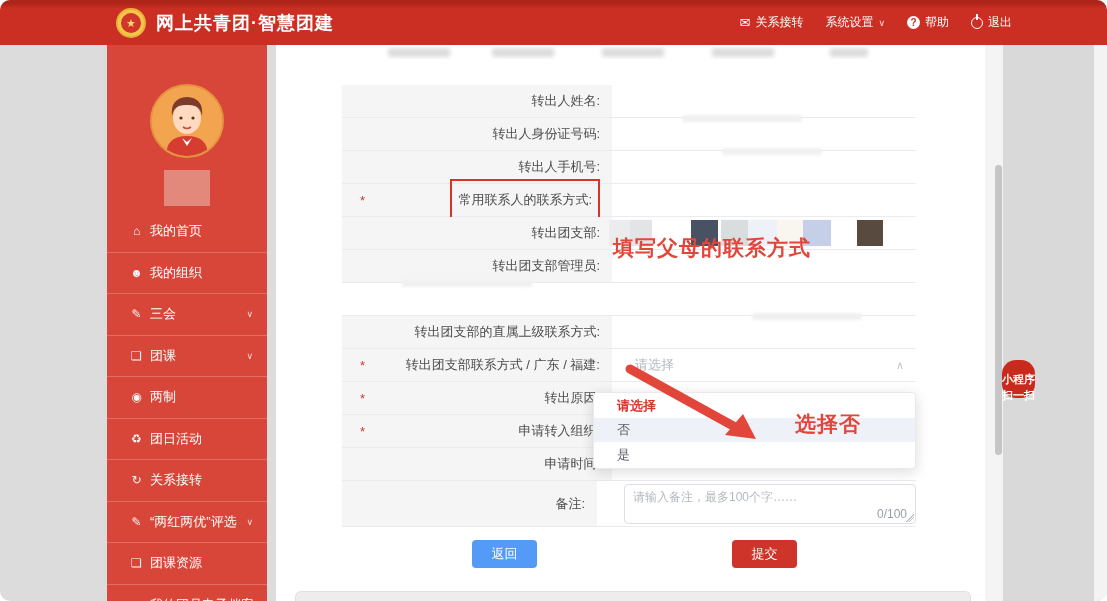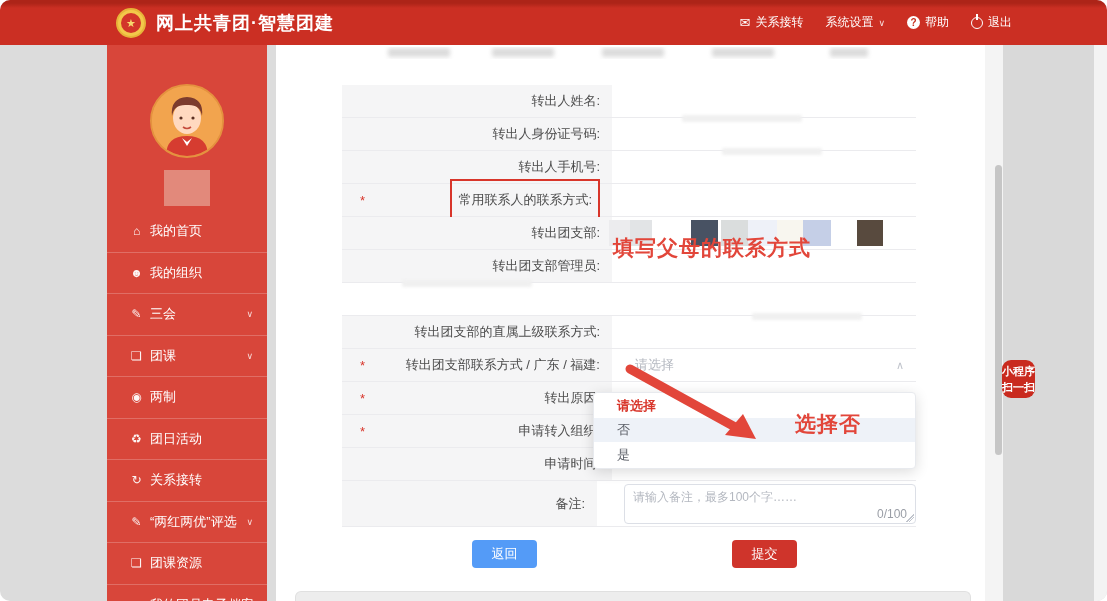--- a/index.html
+++ b/index.html
@@ -90,21 +90,21 @@
 
   .next-panel { position:absolute; left:19px; top:546px; width:676px; height:10px; background:#ededed;
                 border:1px solid #e0e0e0; border-bottom:none; border-radius:6px 6px 0 0; }
 
   
   .scroll-track { position:absolute; left:985px; top:45px; width:18px; height:556px; background:#f4f4f4; z-index:6; }
   .scroll-thumb { position:absolute; left:10px; top:120px; width:7px; height:290px; background:#c6c6c6; border-radius:4px; }
   .right-canvas { position:absolute; left:1003px; top:45px; width:91px; height:556px; background:#d9d9d9; }
   .right-edge { position:absolute; left:1094px; top:45px; width:13px; height:556px; background:#f3f3f3; }
   .mini-badge { position:absolute; left:1002px; top:360px; width:33px; height:38px; background:#c92a1e; color:#fff;
-                font-size:11px; font-weight:bold; line-height:1.45; text-align:center; padding-top:4px; border-radius:9px;
+                font-size:11px; font-weight:bold; line-height:1.45; text-align:center; padding-top:12px; border-radius:14px;
                 cursor:pointer; z-index:15; }
 </style>
 </head>
 <body>
 
 <div class="window">
 
   <div class="header">
     <div class="brand-wrap">
       <div class="emblem">

